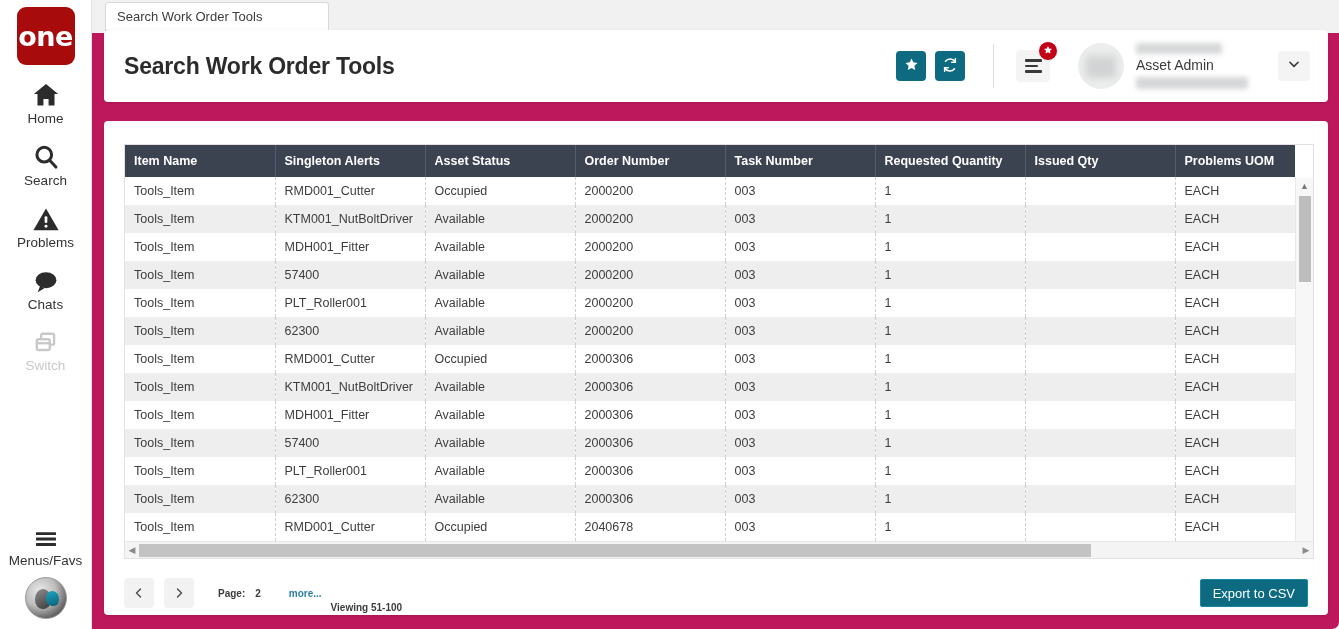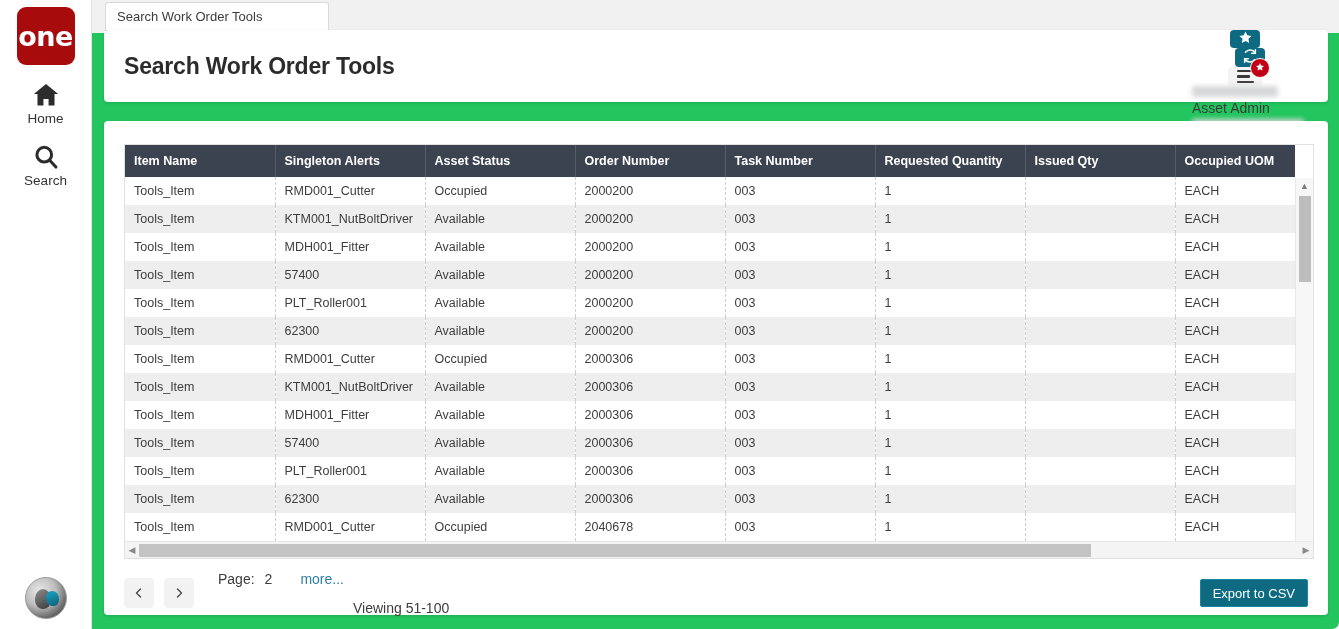--- a/index.html
+++ b/index.html
@@ -8,21 +8,21 @@
     margin: 0; padding: 0;
     width: 1339px; height: 629px;
     overflow: hidden;
     background: #ffffff;
     font-family: "Liberation Sans", sans-serif;
     -webkit-font-smoothing: antialiased;
   }
   .app {
     position: relative;
     width: 1339px; height: 629px;
-    background: #22c55e;
+    background: #be185d;
     border-radius: 7px;
   }
 
   
   .rail {
     position: absolute;
     left: 0; top: 0;
     width: 92px; height: 629px;
     background: #ffffff;
     border-right: 1px solid #e2e2e2;
@@ -138,21 +138,20 @@
     font-weight: 700;
     color: #2b2b2b;
     letter-spacing: -0.2px;
     white-space: nowrap;
   }
   .header-right {
     margin-left: auto;
     display: flex;
     align-items: center;
     height: 100%;
-    flex-direction: column;
   }
   .sq-btn {
     width: 30px; height: 30px;
     border-radius: 4px;
     background: #0d6a80;
     color: #ffffff;
     display: flex; align-items: center; justify-content: center;
     cursor: pointer;
     border: none;
     padding: 0;
@@ -355,25 +354,26 @@
     display: flex; align-items: center; justify-content: center;
     color: #4a4a4a;
     font-size: 15px;
     cursor: pointer;
     border: none;
     padding: 0;
   }
   .pg-btn + .pg-btn { margin-left: 10px; }
   .pg-info {
     margin-left: 24px;
-    font-size: 14px;
+    font-size: 10px;
     color: #3c3c3c;
     display: flex;
-    align-items: flex-start;
+    align-items: center;
     white-space: nowrap;
+    font-weight: bold;
   }
   .pg-info .lbl { }
   .pg-info .num { margin-left: 10px; }
   .pg-info .more {
     margin-left: 28px;
     color: #2e7fa6;
     cursor: pointer;
   }
   .pg-info .viewing { margin-left: 9px; margin-top: 29px; }
   .export-btn {
@@ -409,26 +409,65 @@
     <div class="rail-item">
       <span class="glyph">
         <svg width="28" height="28" viewBox="0 0 24 24" fill="none" stroke="currentColor" stroke-width="2.6" stroke-linecap="round">
             <circle cx="10.5" cy="10" r="6.3"></circle>
             <line x1="15.3" y1="15" x2="20.5" y2="20.6"></line>
           </svg>
       </span>
       <span class="rail-label">Search</span>
     </div>
 
-
-
-
+    <div class="rail-item">
+      <span class="glyph">
+        <svg width="28" height="27" viewBox="0 0 24 24" fill="currentColor">
+            <path d="M12 2.2 0.8 21.6h22.4L12 2.2z"></path>
+            <rect x="10.8" y="9" width="2.4" height="6.2" rx="1.1" fill="#fff"></rect>
+            <circle cx="12" cy="18" r="1.3" fill="#fff"></circle>
+          </svg>
+      </span>
+      <span class="rail-label">Problems</span>
+    </div>
+
+
+    <div class="rail-item">
+      <span class="glyph">
+        <svg width="28" height="26" viewBox="0 0 24 24" fill="currentColor">
+            <ellipse cx="12" cy="10.3" rx="9.6" ry="7.4"></ellipse>
+            <path d="M6.6 15.4 4.4 21.4l6.1-3.6z"></path>
+          </svg>
+      </span>
+      <span class="rail-label">Chats</span>
+    </div>
+
+    <div class="rail-item disabled">
+      <span class="glyph">
+        <svg width="26" height="26" viewBox="0 0 24 24" fill="none" stroke="currentColor" stroke-width="2.2">
+            <rect x="7.5" y="3.5" width="12" height="10" rx="1.6"></rect>
+            <rect x="3.5" y="8.5" width="12" height="10" rx="1.6" fill="#fff"></rect>
+            <line x1="3.5" y1="12.2" x2="15.5" y2="12.2"></line>
+          </svg>
+      </span>
+      <span class="rail-label">Switch</span>
+    </div>
 
     <div class="rail-spacer"></div>
 
+    <div class="rail-item">
+      <span class="glyph">
+        <svg width="30" height="24" viewBox="0 0 24 24" fill="currentColor">
+            <rect x="2" y="5.2" width="20" height="2.9" rx="0.6"></rect>
+            <rect x="2" y="10.6" width="20" height="2.9" rx="0.6"></rect>
+            <rect x="2" y="16" width="20" height="2.9" rx="0.6"></rect>
+          </svg>
+      </span>
+      <span class="rail-label">Menus/Favs</span>
+    </div>
 
     <div class="bot-avatar"></div>
   </div>
 
   <div class="tabstrip">
     <div class="tab">
       <span>Search Work Order Tools</span>
     </div>
   </div>
 
@@ -505,21 +544,21 @@
         </colgroup>
         <thead>
           <tr id="hdr-row">
               <th>Item Name</th>
               <th>Singleton Alerts</th>
               <th>Asset Status</th>
               <th>Order Number</th>
               <th>Task Number</th>
               <th>Requested Quantity</th>
               <th>Issued Qty</th>
-              <th>Occupied UOM</th>
+              <th>Problems UOM</th>
             </tr>
         </thead>
         <tbody id="body-rows">
             <tr>
               <td>Tools_Item</td>
               <td>RMD001_Cutter</td>
               <td>Occupied</td>
               <td>2000200</td>
               <td>003</td>
               <td>1</td>

